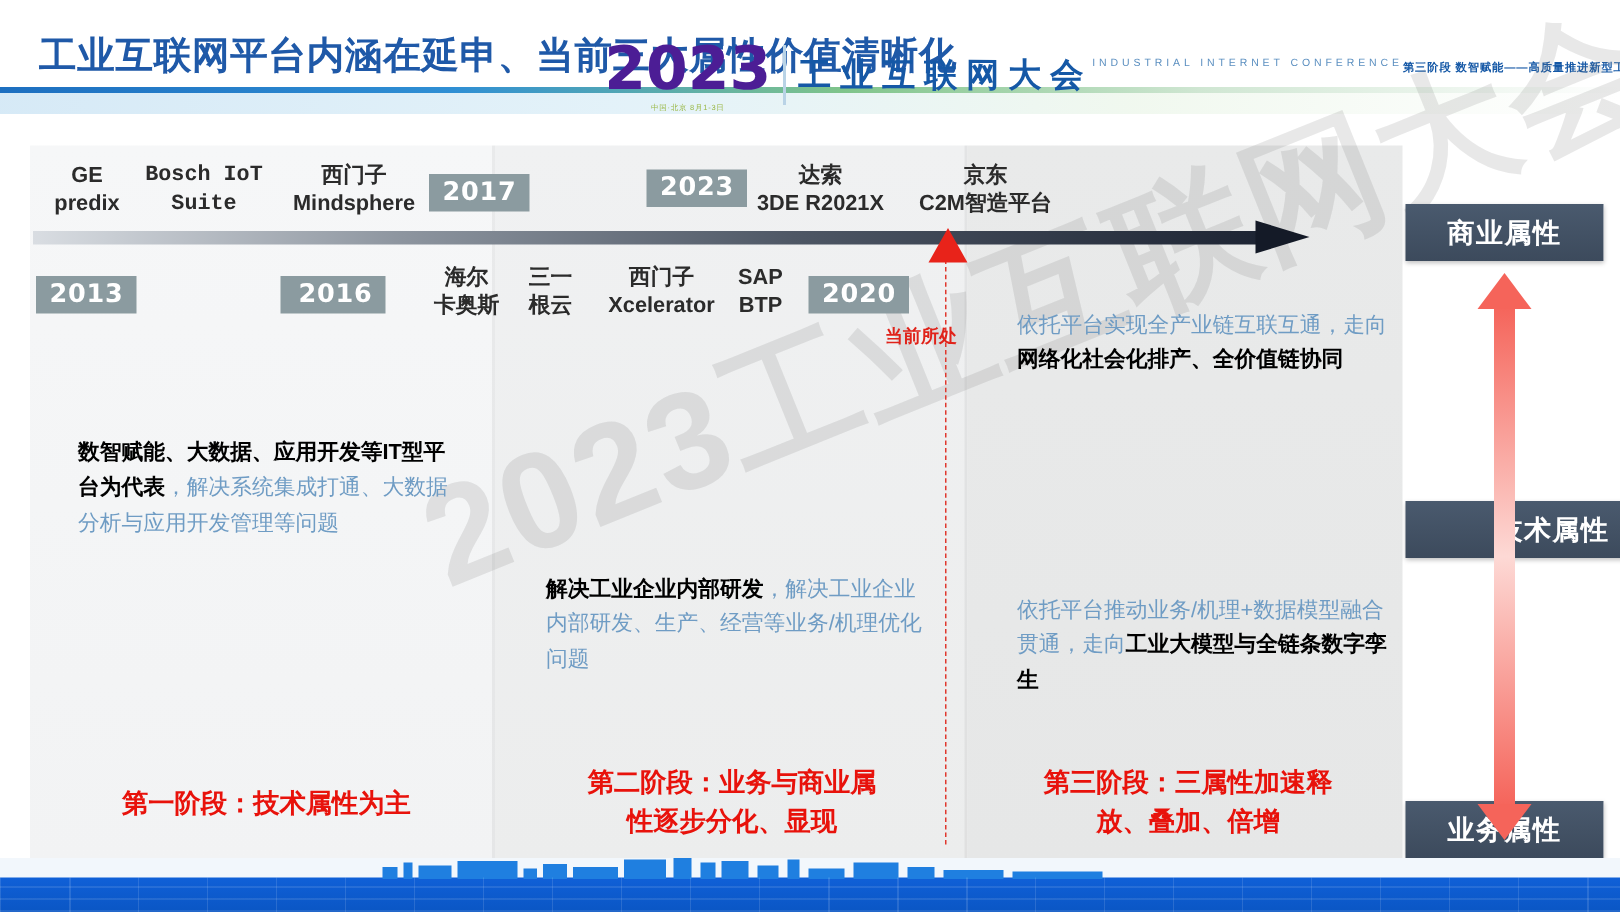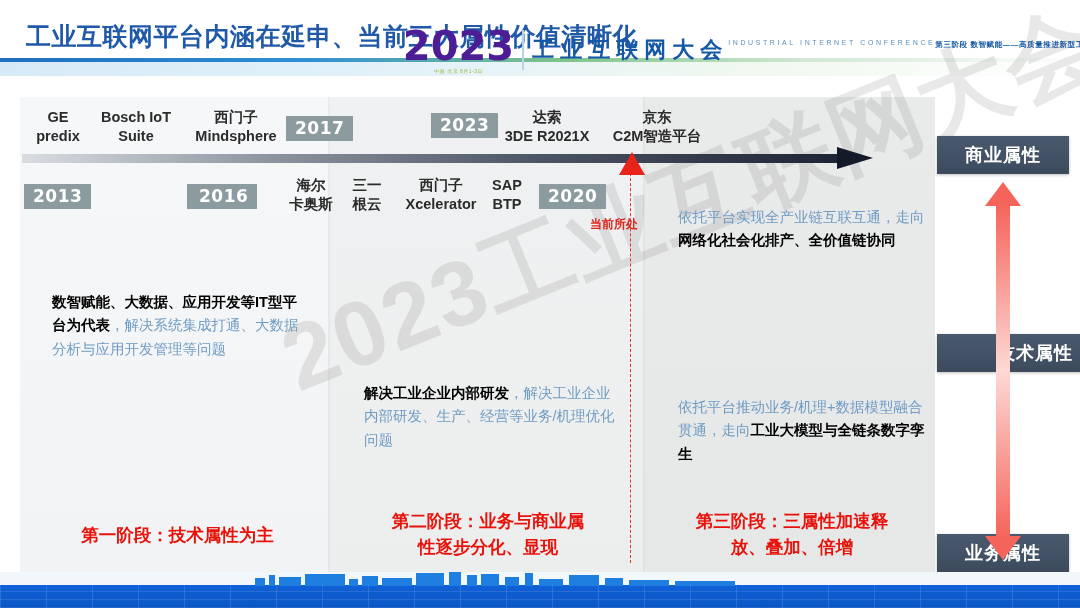--- a/index.html
+++ b/index.html
@@ -140,21 +140,21 @@
   <div class="tl-arrow">
     <div class="tl-bar"></div>
     <div class="tl-head"></div>
   </div>
 
   <div class="vnd lat" style="left:30px;top:108px;width:56px;">
     <div>GE</div>
     <div>predix</div>
   </div>
 
-  <div class="vnd lat" style="left:90px;top:108px;width:92px;">
+  <div class="vnd lat" style="left:90px;top:108px;width:92px;font-family:Liberation Mono, monospace;">
     <div>Bosch IoT</div>
     <div>Suite</div>
   </div>
 
   <div class="vnd" style="left:183px;top:108px;width:106px;">
     <div>西门子</div>
     <div>Mindsphere</div>
   </div>
 
   <div class="vnd" style="left:487px;top:108px;width:120px;">

